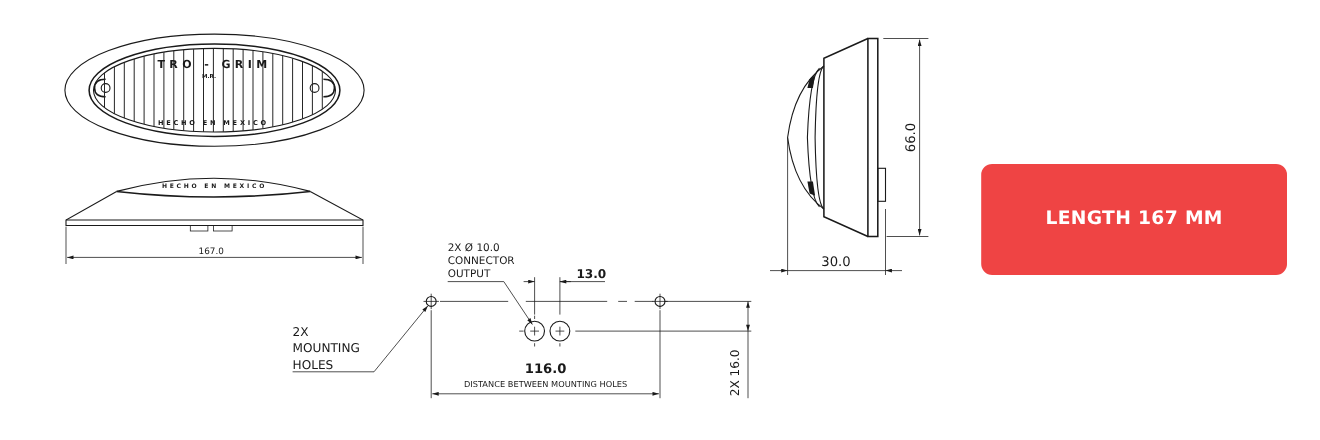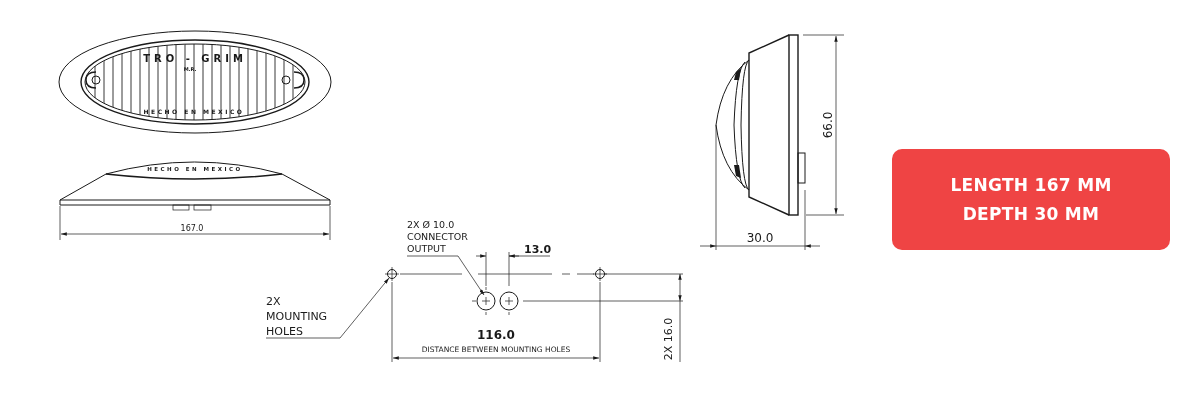--- a/index.html
+++ b/index.html
@@ -172,14 +172,13 @@
     <line class="thin" x1="805" y1="190" x2="805" y2="250"></line>
     <line class="thin" x1="700" y1="246" x2="716" y2="246" marker-end="url(#arr)"></line>
     <line class="thin" x1="716" y1="246" x2="805" y2="246"></line>
     <line class="thin" x1="820" y1="246" x2="805" y2="246" marker-end="url(#arr)"></line>
     <text x="760" y="242" font-size="12" text-anchor="middle">30.0</text>
   </g>
 </svg>
 
 <div class="spec-box">
   <div class="spec-line">LENGTH 167 MM</div>
-  <div class="spec-line">DEPTH 30 MM</div>
 </div>
 
 </body></html>

